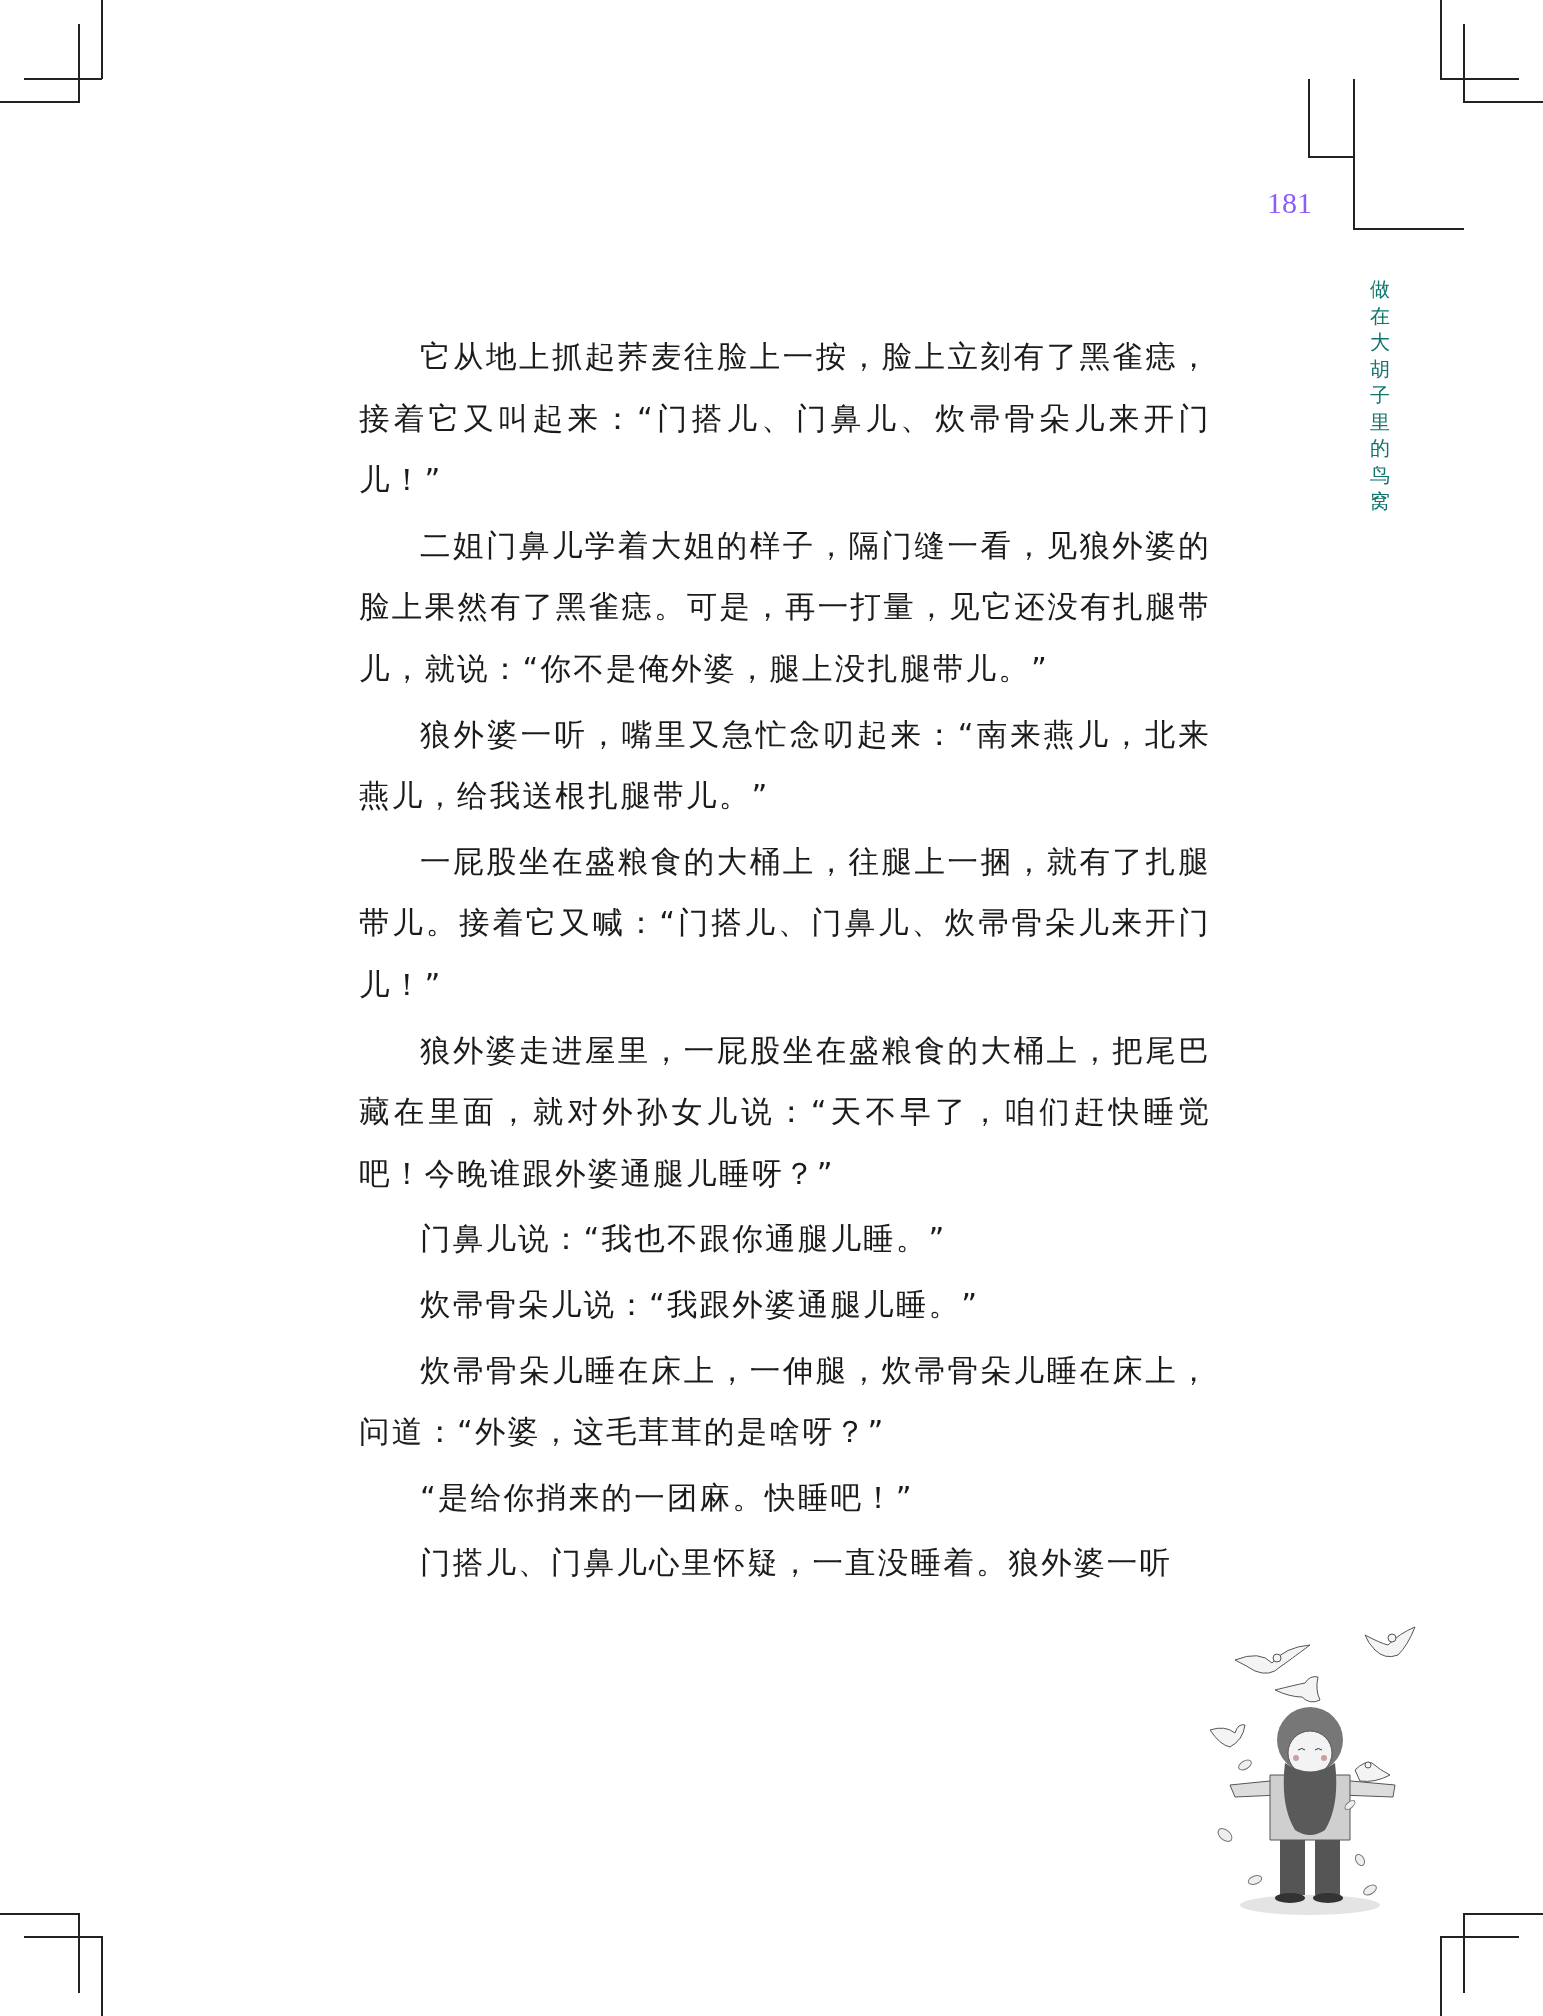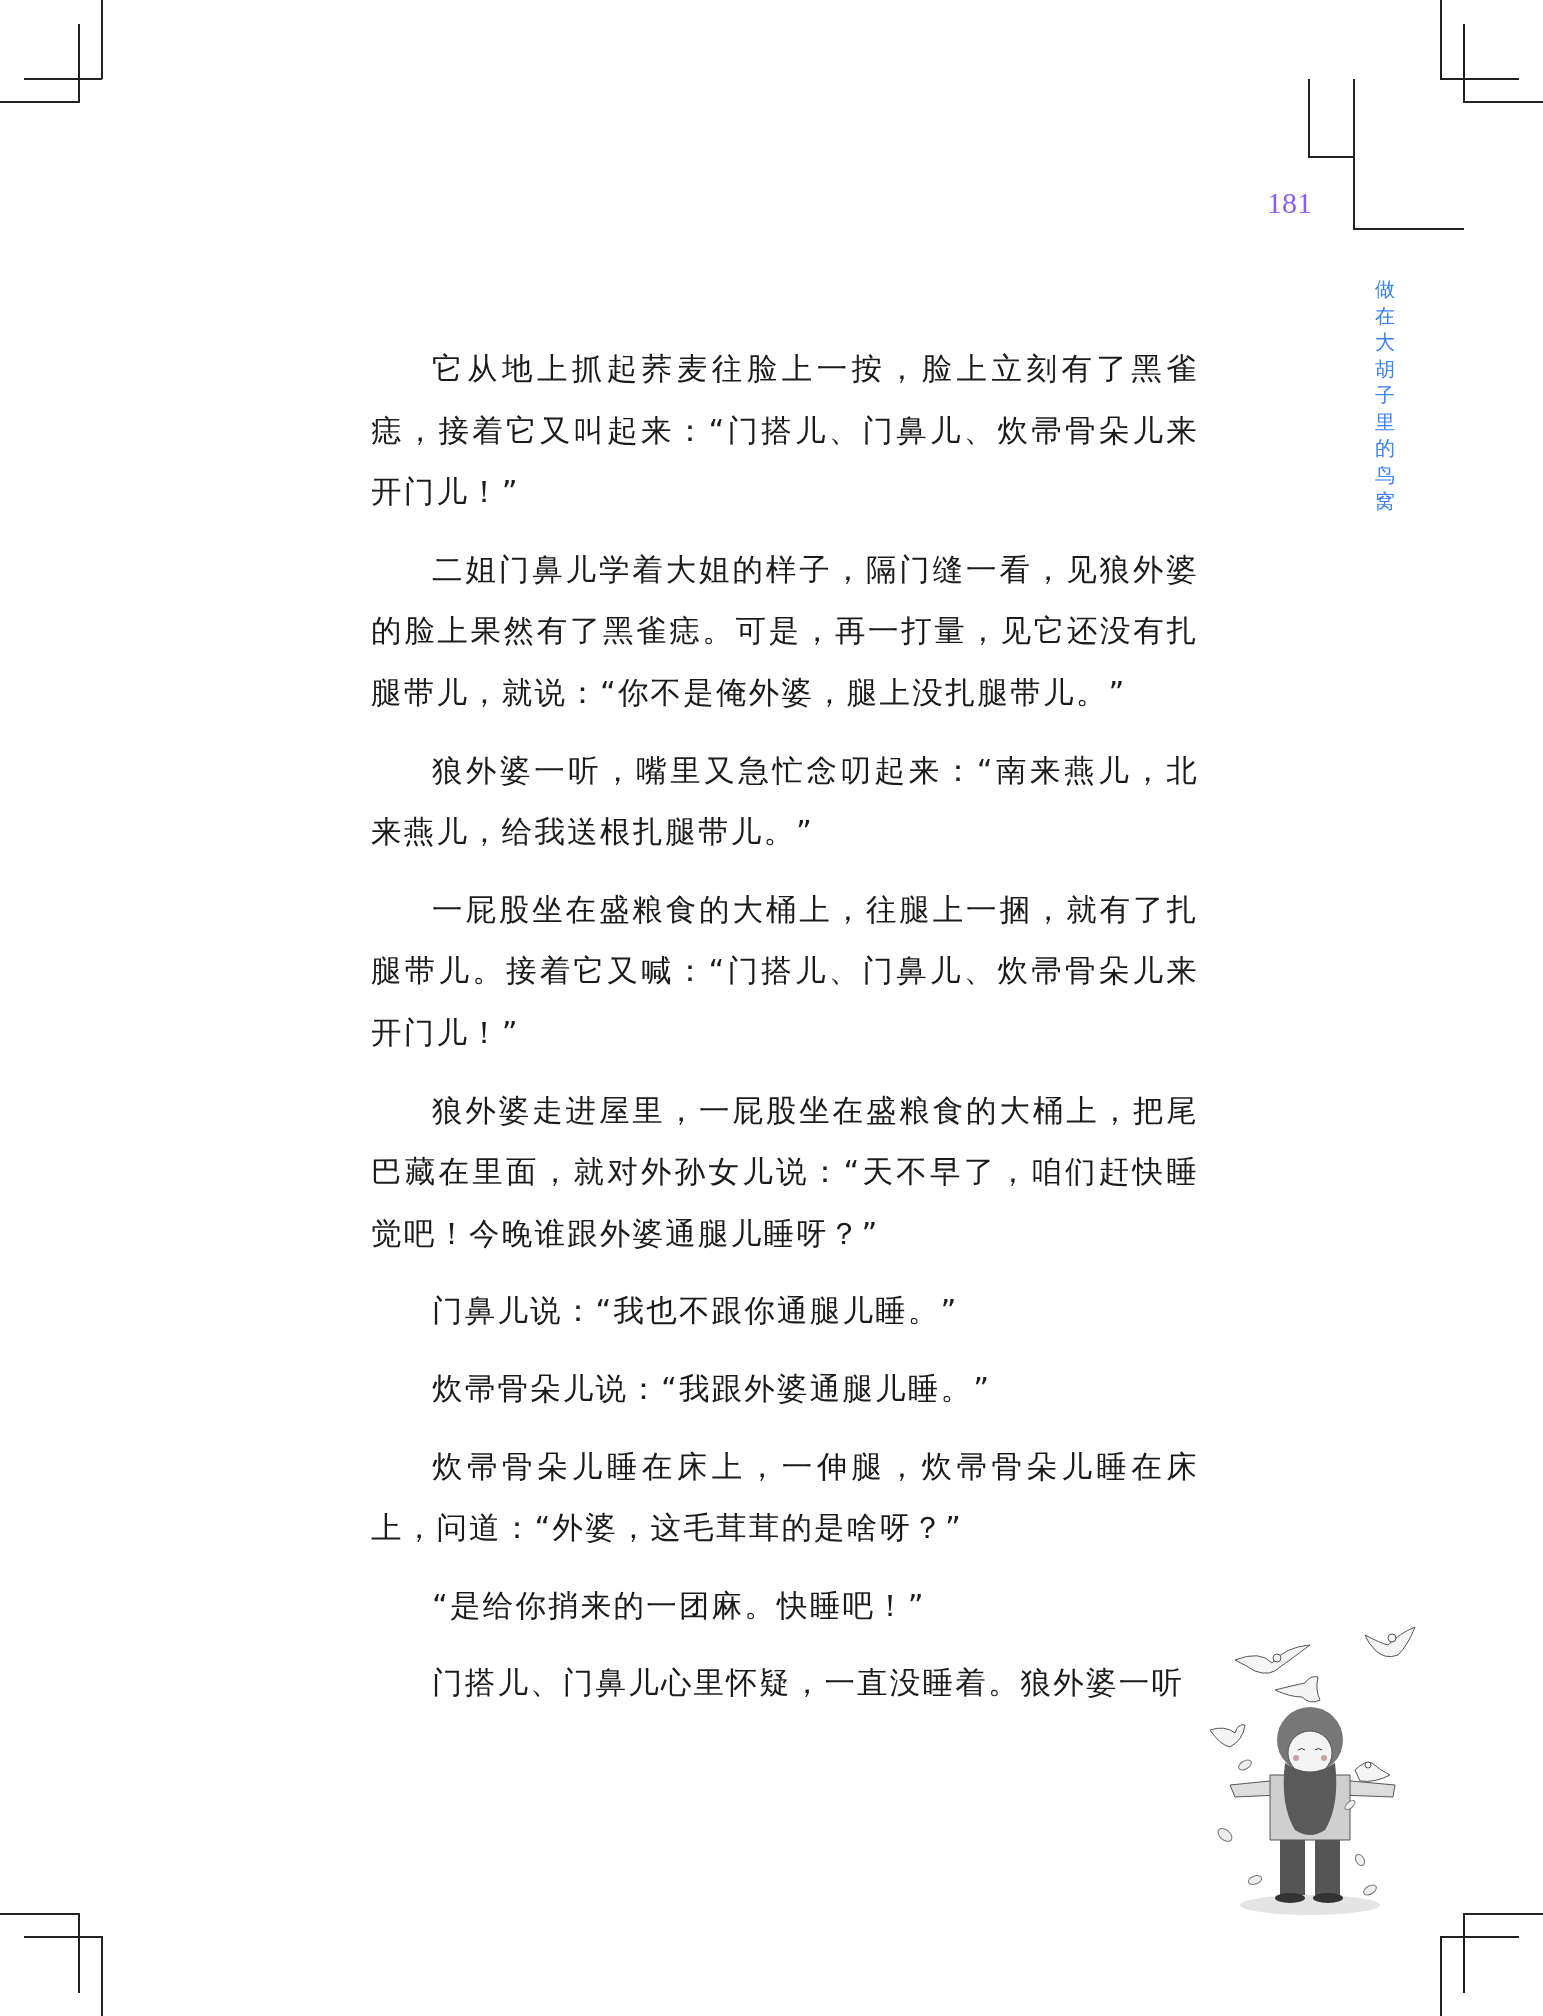--- a/index.html
+++ b/index.html
@@ -28,36 +28,35 @@
       color: #8b5cf6;
       letter-spacing: 0px;
     }
     .running-title {
       position: absolute;
       left: 1370px;
       top: 276px;
       width: 30px;
       font-size: 20px;
       line-height: 26.5px;
-      color: #3b82f6;
-      text-align: center;
+      color: #0f766e;
       word-break: break-all;
     }
     .body-text {
       position: absolute;
       left: 355px;
       top: 322px;
       width: 860px;
       font-size: 30.5px;
       line-height: 61.6px;
       letter-spacing: 2.2px;
       color: #1b1b1b;
     }
     .body-text p {
-      margin: 16px;
+      margin: 4px;
       text-indent: 2em;
       text-align: justify;
     }
     .illustration {
       position: absolute;
       left: 1210px;
       top: 1605px;
       width: 220px;
       height: 320px;
     }

